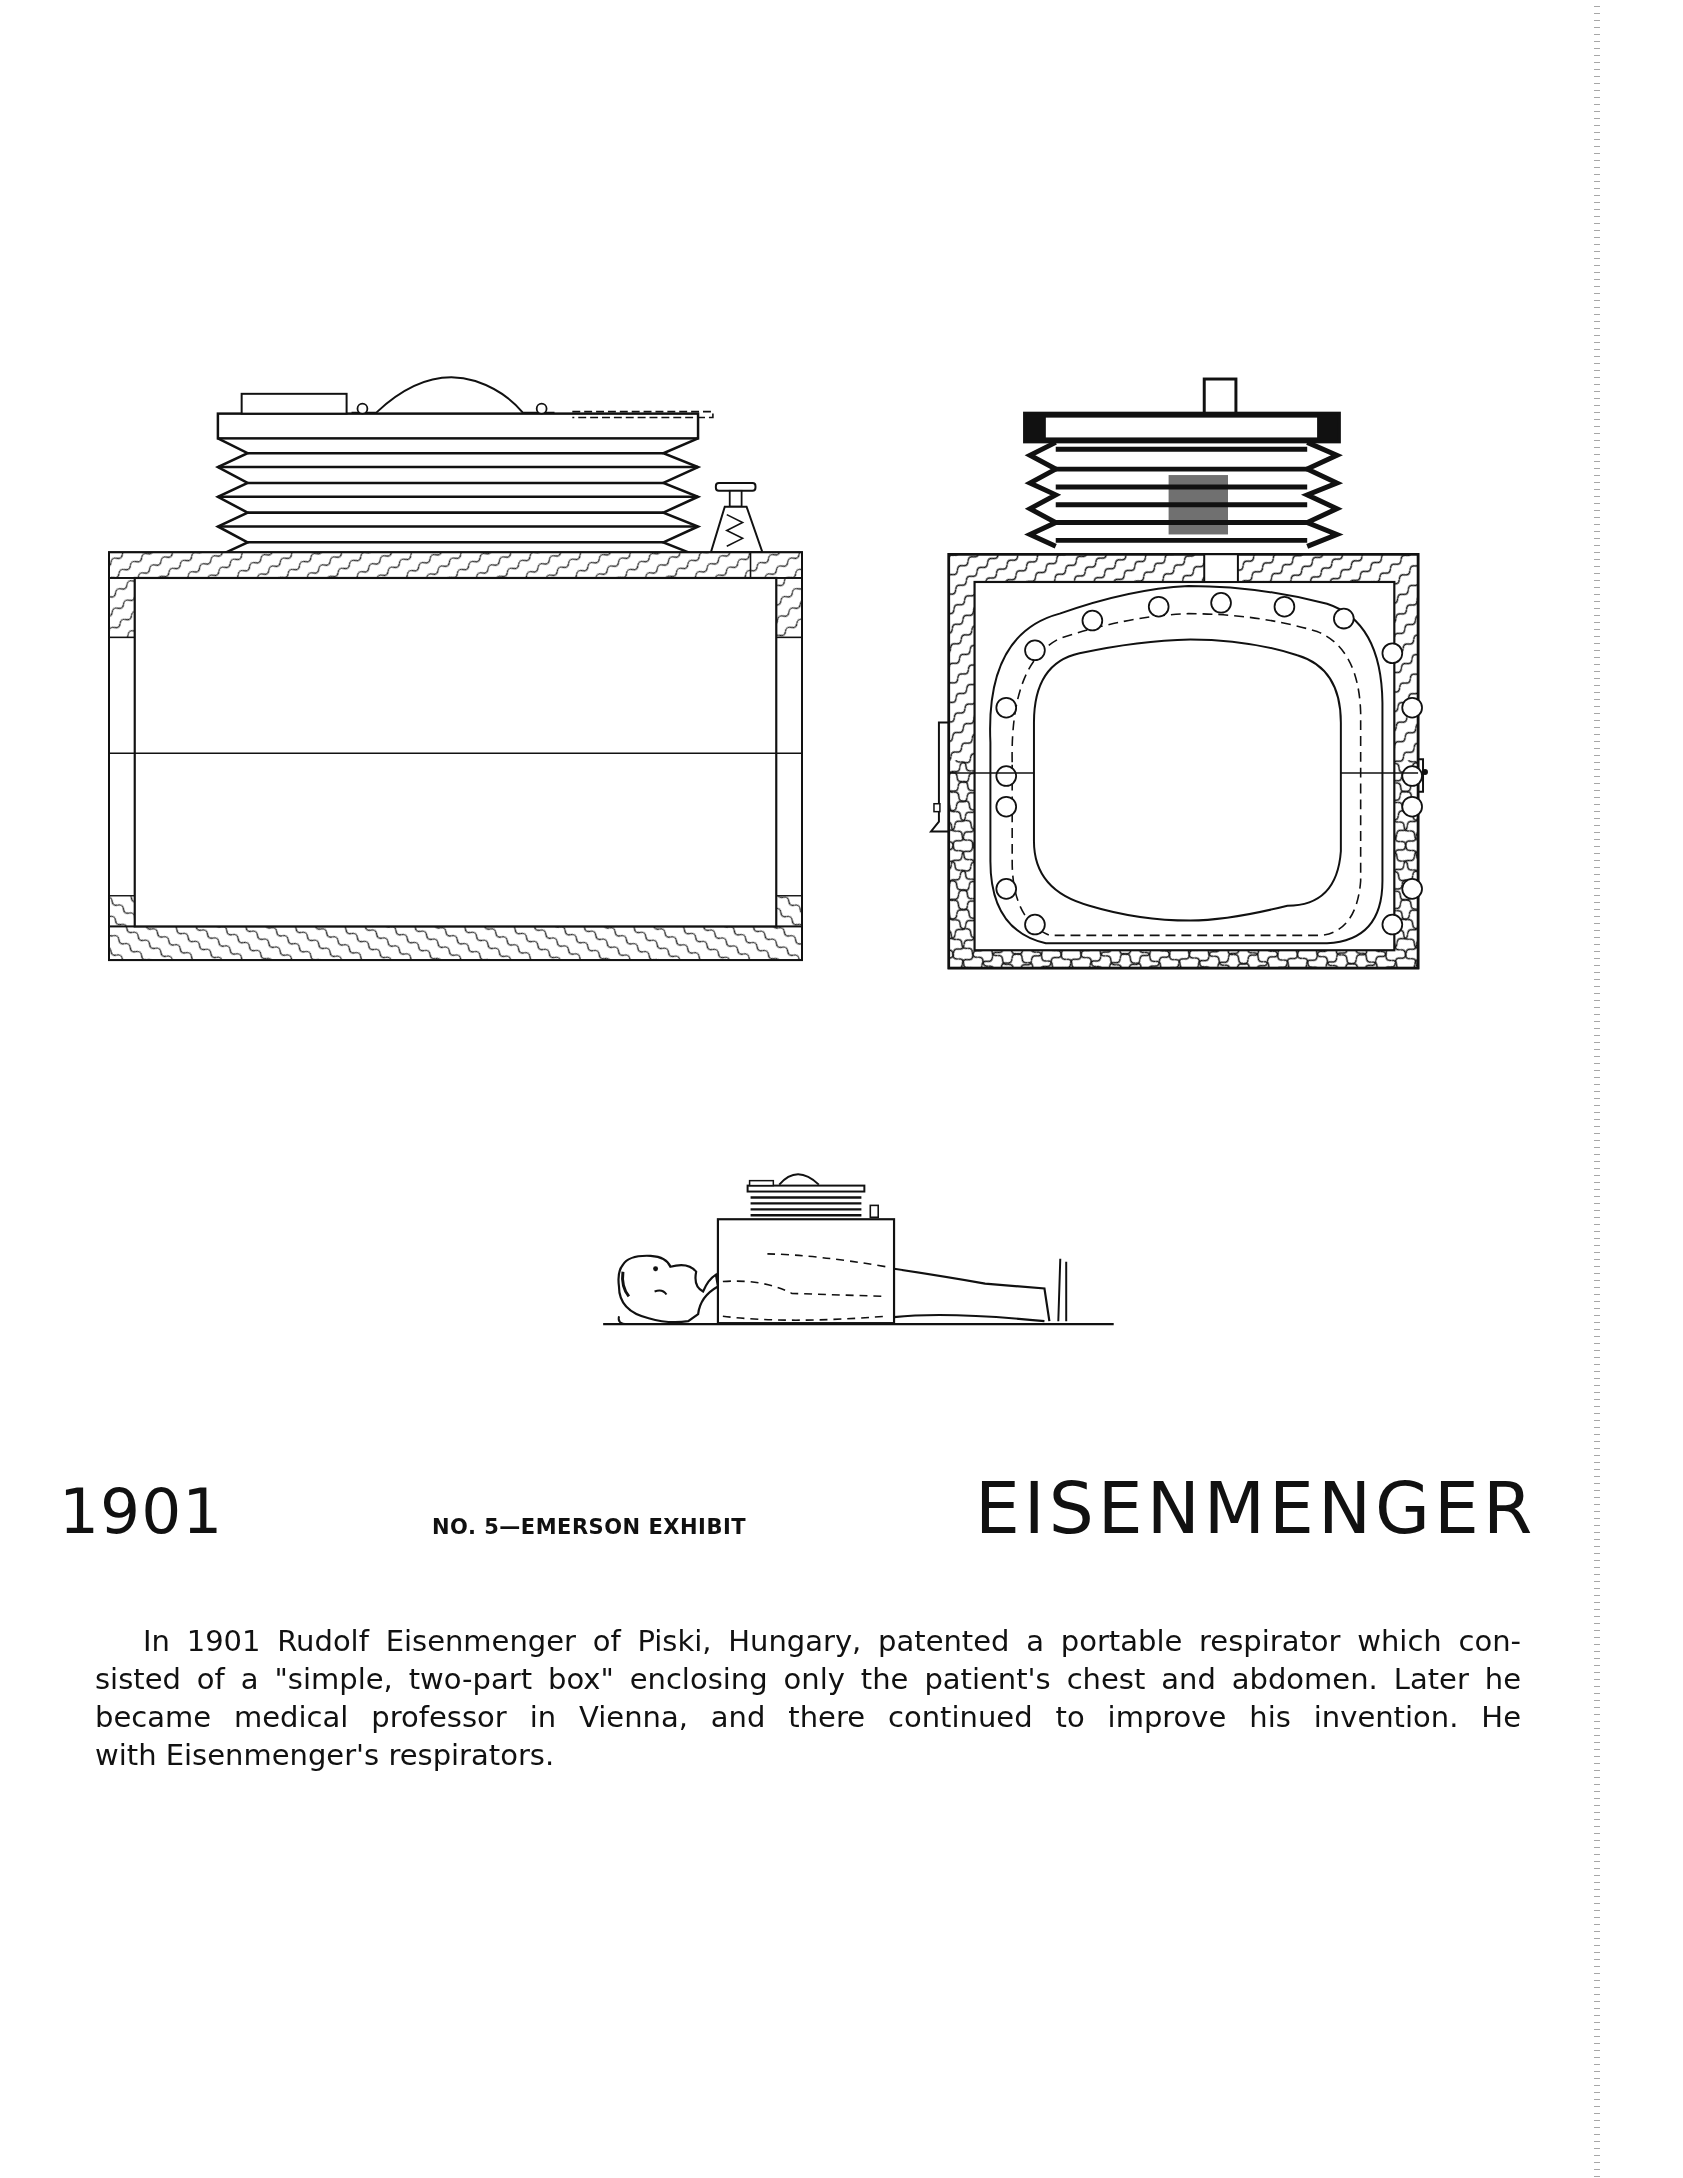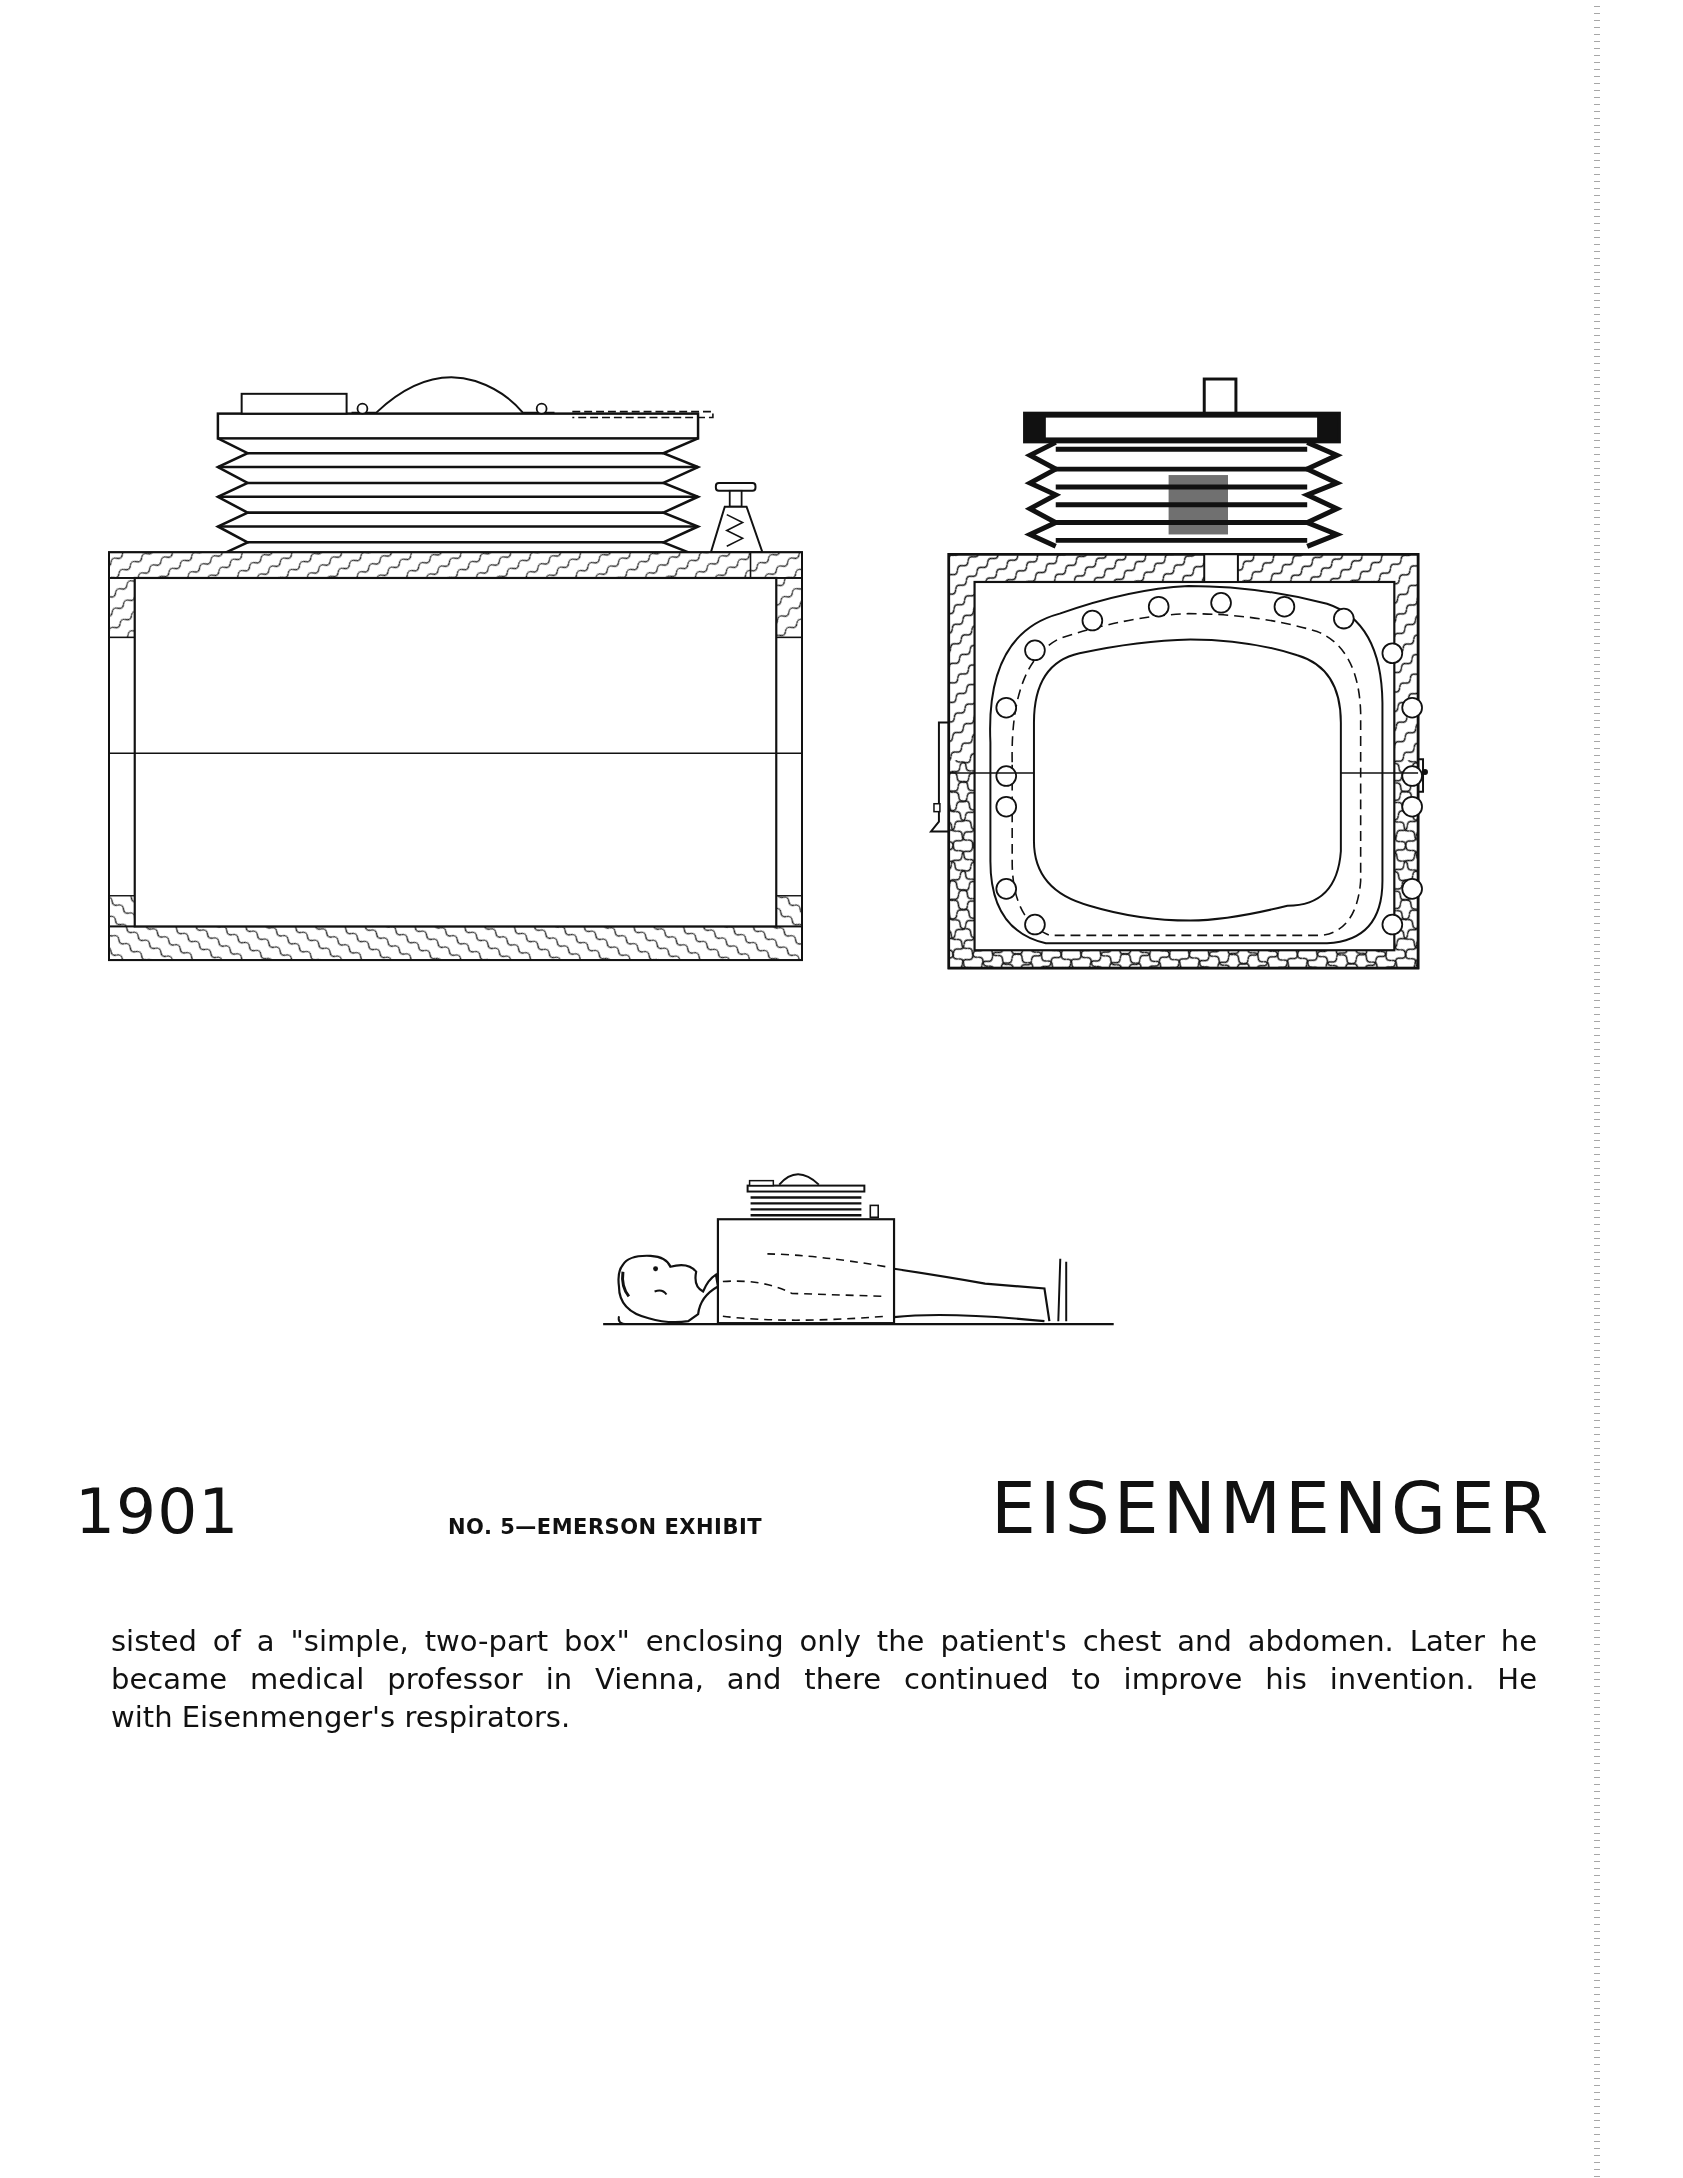--- a/index.html
+++ b/index.html
@@ -1,17 +1,17 @@
 <!DOCTYPE html>
 <html><head>
 <meta charset="utf-8">
 <style>
   html, body { margin: 0; padding: 0; background: #ffffff; }
   body { width: 1683px; height: 2178px; position: relative; overflow: hidden; font-family: "DejaVu Sans", sans-serif; color: #111; }
-  .abs { position: absolute; margin-left: 16px; }
+  .abs { position: absolute; }
   svg { position: absolute; overflow: visible; }
   .edge-scan { position: absolute; left: 1594px; top: 0; width: 6px; height: 2178px;
     background: repeating-linear-gradient(180deg, rgba(0,0,0,0.0) 0px, rgba(0,0,0,0.0) 6px, rgba(60,60,60,0.45) 6px, rgba(60,60,60,0.45) 7px); }
   .year { left: 59px; top: 1475px; font-size: 63px; font-family: "DejaVu Sans", sans-serif; letter-spacing: 1px; font-weight: 400; }
   .exhibit { left: 432px; top: 1515px; font-size: 21px; font-weight: 700; letter-spacing: 0.5px; text-align: center; }
   .name { left: 975px; top: 1467px; font-size: 71px; font-weight: 400; letter-spacing: 4px; }
   .body-text { left: 95px; top: 1622px; width: 1426px; font-size: 29px; line-height: 38px; font-family: "DejaVu Sans", sans-serif; }
   .body-text .line { display: block; white-space: nowrap; text-align: justify; text-align-last: justify; }
   .body-text .line.first { padding-left: 48px; }
   .body-text .line.last { text-align-last: left; }
@@ -153,17 +153,18 @@
   <path d="M30 170 Q28 178 38 178 L98 178" stroke="#111" stroke-width="2" fill="none"></path>
 
   <line x1="14" y1="178" x2="530" y2="178" stroke="#111" stroke-width="2.4"></line>
 </svg>
 
 <div class="abs year">1901</div>
 <div class="abs exhibit">NO. 5—EMERSON EXHIBIT</div>
 <div class="abs name">EISENMENGER</div>
 
 <div class="abs body-text">
+  <span class="line first">In 1901 Rudolf Eisenmenger of Piski, Hungary, patented a portable respirator which con-</span>
   <span class="line">sisted of a "simple, two-part box" enclosing only the patient's chest and abdomen. Later he</span>
   <span class="line">became medical professor in Vienna, and there continued to improve his invention. He</span>
   <span class="line last">with Eisenmenger's respirators.</span>
 </div>
 
 
 </body></html>

